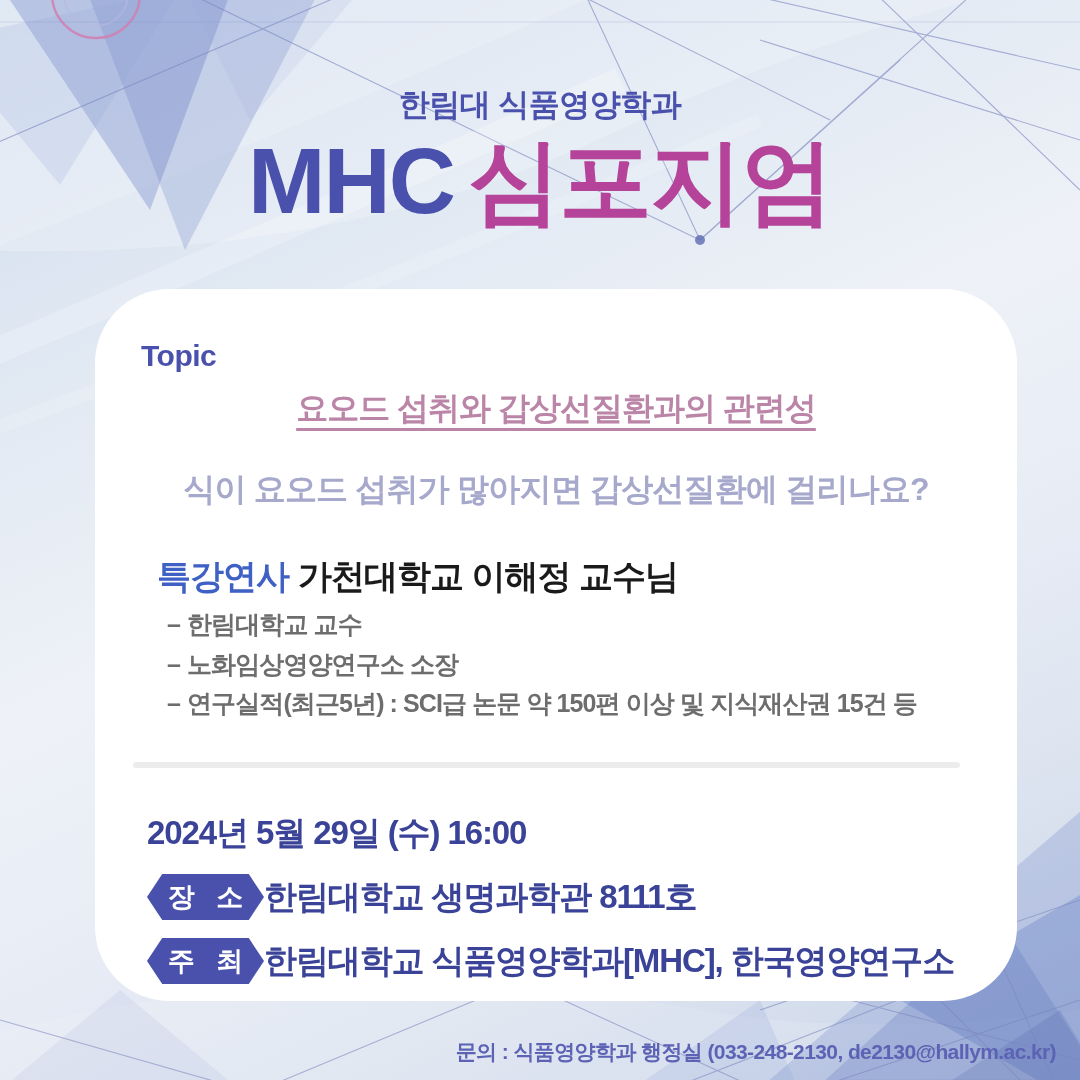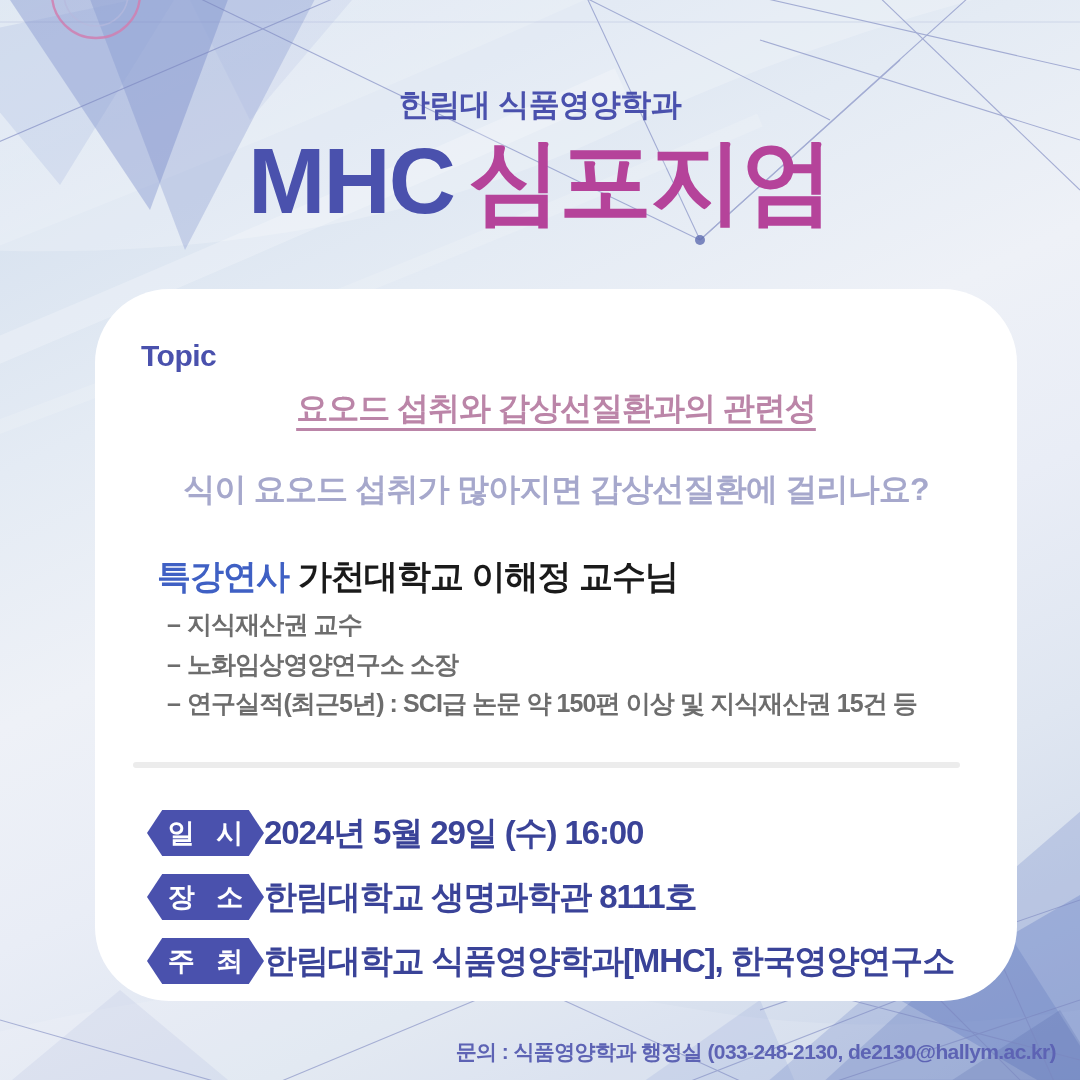--- a/index.html
+++ b/index.html
@@ -302,31 +302,30 @@
 
     <div id="topic-title">요오드 섭취와 갑상선질환과의 관련성</div>
 
     <div id="topic-sub">식이 요오드 섭취가 많아지면 갑상선질환에 걸리나요?</div>
 
     <div id="speaker-line">
       <span id="speaker-tag">특강연사</span><span id="speaker-name">가천대학교 이해정 교수님</span>
     </div>
 
     <ul id="credentials">
-      <li>지식재산권 교수</li>
+      <li>한림대학교 교수</li>
       <li>노화임상영양연구소 소장</li>
       <li>연구실적(최근5년) : SCI급 논문 약 150편 이상 및 지식재산권 15건 등</li>
     </ul>
 
     <div id="divider"></div>
 
     <div id="info-rows">
 
       <div class="info-row">
-        <span class="badge">일 시</span>
         <span class="info-text">2024년 5월 29일 (수) 16:00</span>
       </div>
 
       <div class="info-row">
         <span class="badge">장 소</span>
         <span class="info-text">한림대학교 생명과학관 8111호</span>
       </div>
 
       <div class="info-row">
         <span class="badge">주 최</span>

